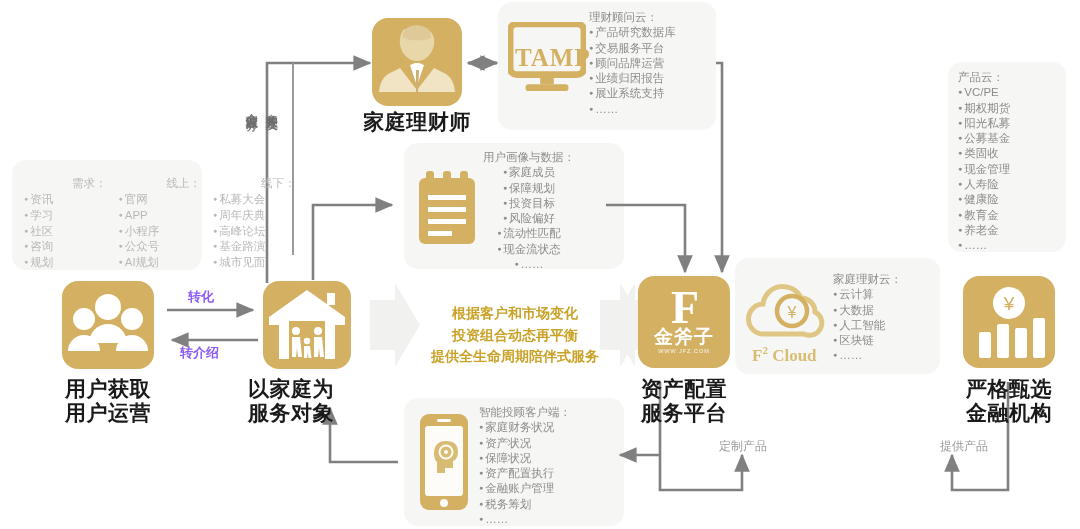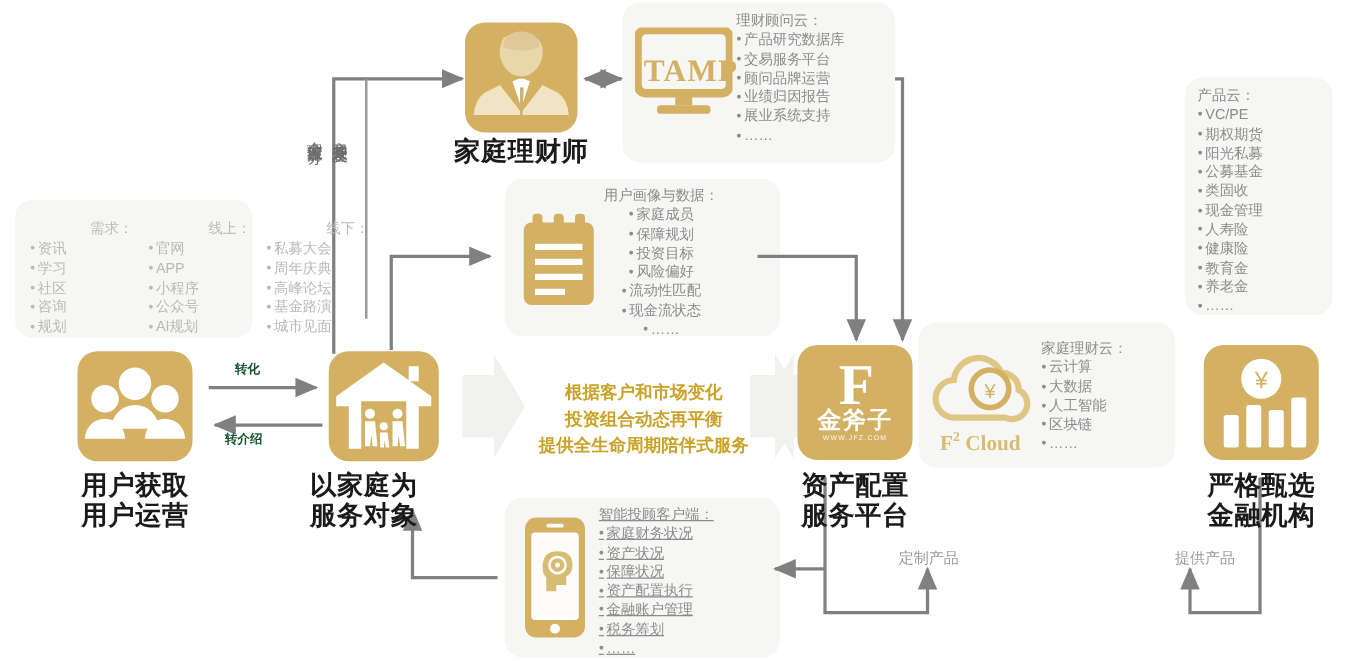--- a/index.html
+++ b/index.html
@@ -51,22 +51,22 @@
     position:absolute;
     writing-mode:vertical-rl;
     text-orientation:upright;
     color:#6e6e6e;
     font-size:12.5px;
     letter-spacing:1px;
     line-height:1.1;
   }
   .edgelabel{
     position:absolute;
-    color:#14532d;
-    font-size:10px;
+    color:#8b5cf6;
+    font-size:13px;
     font-weight:bold;
     white-space:nowrap;
   }
   .edgelabel.light{color:#9a9a9a;font-weight:normal;font-size:12px;}
   .centertext{
     position:absolute;
     text-align:center;
     font-weight:bold;
     font-size:14px;
     line-height:1.55;
@@ -246,21 +246,21 @@
     <svg viewBox="0 0 52 100" width="52" height="100">
       <rect x="2" y="2" width="48" height="96" rx="9" fill="#d4b063"></rect>
       <rect x="7" y="14" width="38" height="70" rx="3" fill="#fdfcf8"></rect>
       <rect x="19" y="7" width="14" height="3" rx="1.5" fill="#fdfcf8"></rect>
       <circle cx="26" cy="91" r="4" fill="#fdfcf8"></circle>
       <path d="M16,42 q0,-13 12,-13 q12,0 12,11 q0,7 -5,9 l0,7 l-8,0 l0,5 l-8,0 l0,-11 q-3,-3 -3,-8 z" fill="#d9bc74"></path>
       <circle cx="28" cy="40" r="6.5" fill="none" stroke="#fdfcf8" stroke-width="2"></circle>
       <circle cx="28" cy="40" r="2" fill="#fdfcf8"></circle>
     </svg>
   </div>
-  <div class="listblock" style="left:479px;top:405px;text-decoration:underline;">
+  <div class="listblock" style="left:479px;top:405px;">
     <span class="hd">智能投顾客户端：</span>
     <span class="it">家庭财务状况</span>
     <span class="it">资产状况</span>
     <span class="it">保障状况</span>
     <span class="it">资产配置执行</span>
     <span class="it">金融账户管理</span>
     <span class="it">税务筹划</span>
     <span class="it">……</span>
   </div>
 

